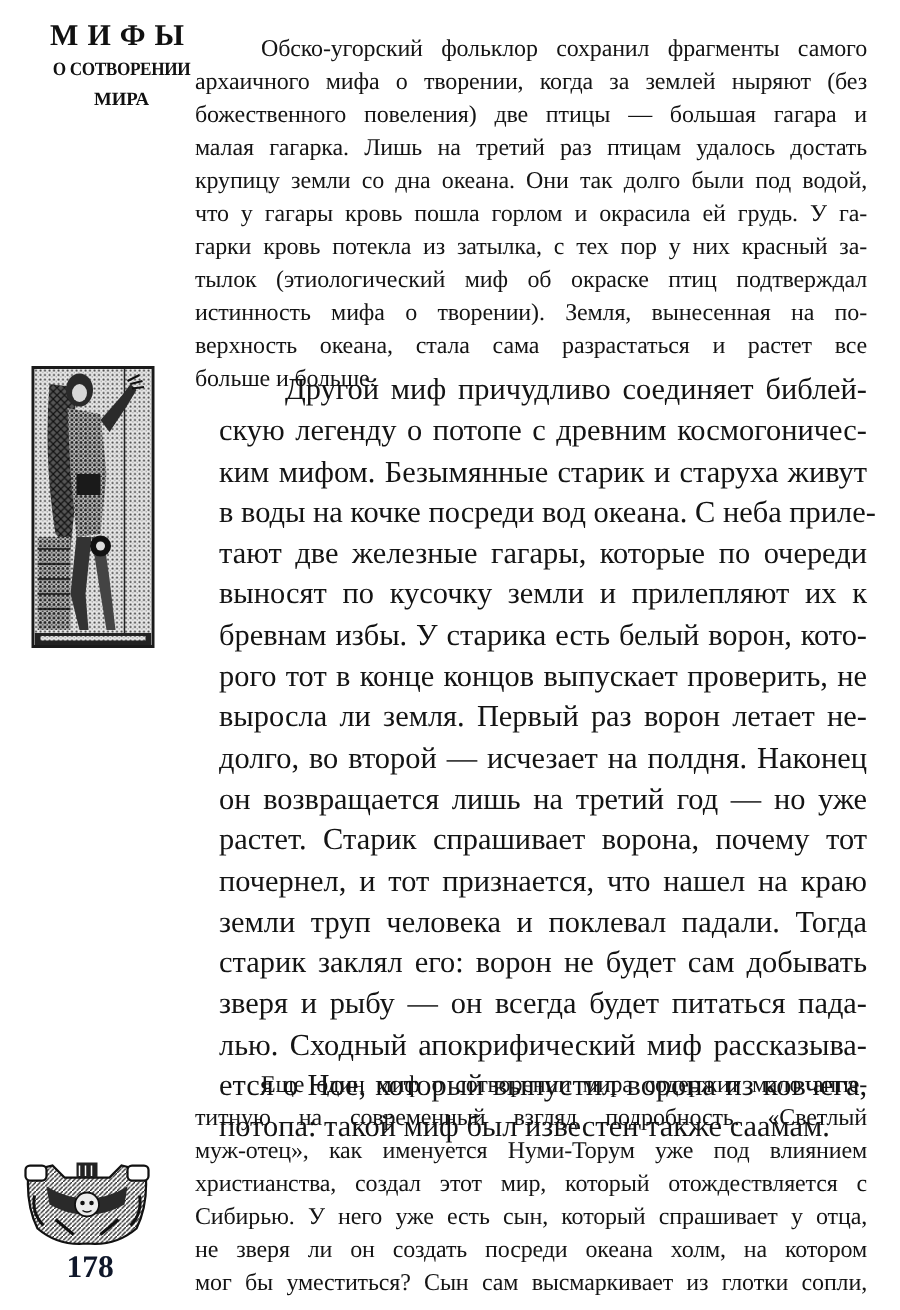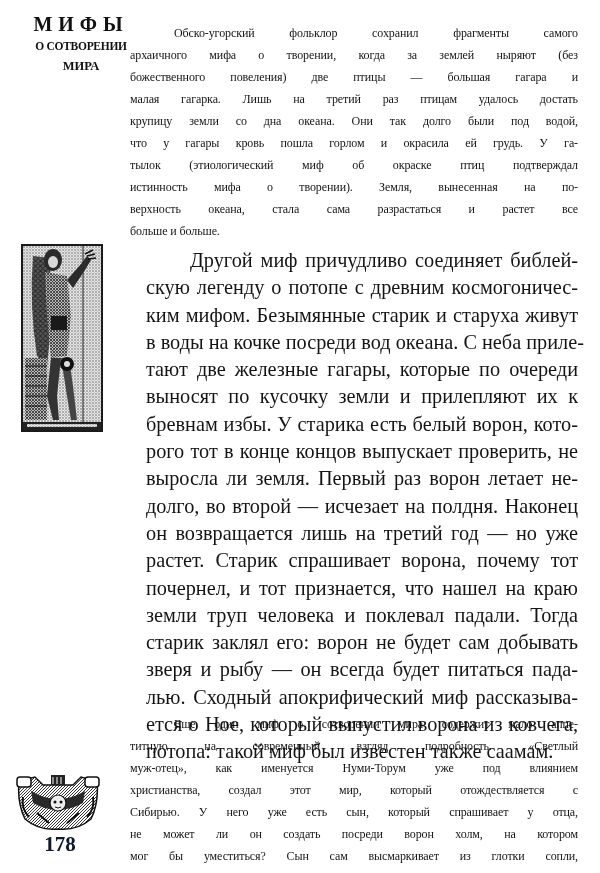--- a/index.html
+++ b/index.html
@@ -12,21 +12,21 @@
       font-family: "Liberation Serif", serif; font-weight: bold; color: #111; margin-left: 16px;
     }
     .running-head .rh-main { font-size: 20px; letter-spacing: 6px; line-height: 24px; }
     .running-head .rh-sub { font-size: 12.5px; line-height: 21px; letter-spacing: -0.3px; transform: scaleX(0.92); }
     .running-head .rh-sub2 { font-size: 12.5px; line-height: 18px; }
 
     .para {
       position: absolute; text-align: justify; margin: 0;
       text-indent: 44px; hyphens: manual;
     }
-    .para.small { font-size: 12px; line-height: 22px; letter-spacing: -0.1px; }
+    .para.small { font-size: 16px; line-height: 22px; letter-spacing: -0.1px; }
     .para.large { font-size: 20.3px; line-height: 27.3px; letter-spacing: 0px; }
     .para.p1 { left: 130px; top: 22px; width: 448px; }
     .para.p2 { left: 146px; top: 247px; width: 432px; }
     .para.p3 { left: 130px; top: 713px; width: 448px; }
     .para .ln { display: block; text-align: justify; text-align-last: justify; text-indent: 0; white-space: nowrap; }
     .para .ln.first { padding-left: 44px; }
     .para .ln.last { text-align-last: left; }
 
     .figure {
       position: absolute; background: #fff; overflow: hidden;
@@ -48,20 +48,21 @@
   <div class="rh-sub2">МИРА</div>
 </div>
 
 <div class="para small p1">
   <span class="ln first">Обско-угорский фольклор сохранил фрагменты самого</span>
   <span class="ln">архаичного мифа о творении, когда за землей ныряют (без</span>
   <span class="ln">божественного повеления) две птицы — большая гагара и</span>
   <span class="ln">малая гагарка. Лишь на третий раз птицам удалось достать</span>
   <span class="ln">крупицу земли со дна океана. Они так долго были под водой,</span>
   <span class="ln">что у гагары кровь пошла горлом и окрасила ей грудь. У га-</span>
+  <span class="ln">гарки кровь потекла из затылка, с тех пор у них красный за-</span>
   <span class="ln">тылок (этиологический миф об окраске птиц подтверждал</span>
   <span class="ln">истинность мифа о творении). Земля, вынесенная на по-</span>
   <span class="ln">верхность океана, стала сама разрастаться и растет все</span>
   <span class="ln last">больше и больше.</span>
 </div>
 
 <div class="figure fig-idol">
   <svg width="78" height="184" viewBox="0 0 78 184">
     <defs>
       <pattern id="stip" width="3" height="3" patternUnits="userSpaceOnUse">
@@ -127,21 +128,21 @@
   <span class="ln">ется о Ное, который выпустил ворона из ковчега,</span>
   <span class="ln last">потопа: такой миф был известен также саамам.</span>
 </div>
 
 <div class="para small p3">
   <span class="ln first">Еще один миф о сотворении мира содержит мало аппе-</span>
   <span class="ln">титную на современный взгляд подробность. «Светлый</span>
   <span class="ln">муж-отец», как именуется Нуми-Торум уже под влиянием</span>
   <span class="ln">христианства, создал этот мир, который отождествляется с</span>
   <span class="ln">Сибирью. У него уже есть сын, который спрашивает у отца,</span>
-  <span class="ln">не может ли он создать посреди ворон холм, на котором</span>
+  <span class="ln">не зверя ли он создать посреди океана холм, на котором</span>
   <span class="ln">мог бы уместиться? Сын сам высмаркивает из глотки сопли,</span>
 </div>
 
 <div class="figure fig-emblem">
   <svg width="86" height="58" viewBox="0 0 86 58">
     <defs>
       <pattern id="hatch" width="3" height="3" patternUnits="userSpaceOnUse">
         <rect width="3" height="3" fill="#fff"></rect>
         <path d="M0 3 L3 0" stroke="#222" stroke-width="0.9"></path>
       </pattern>

